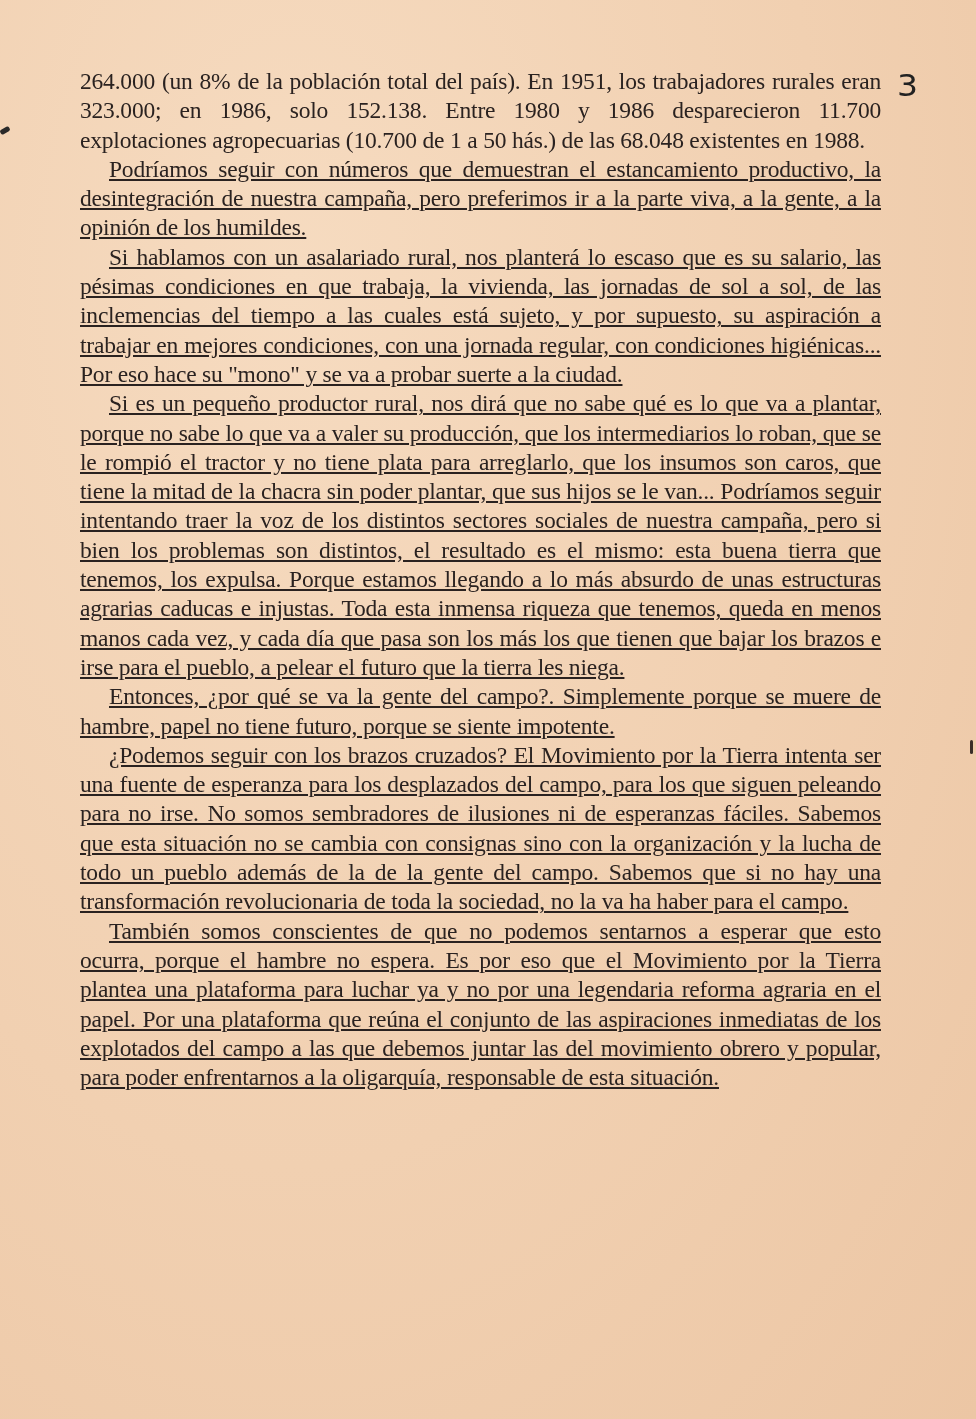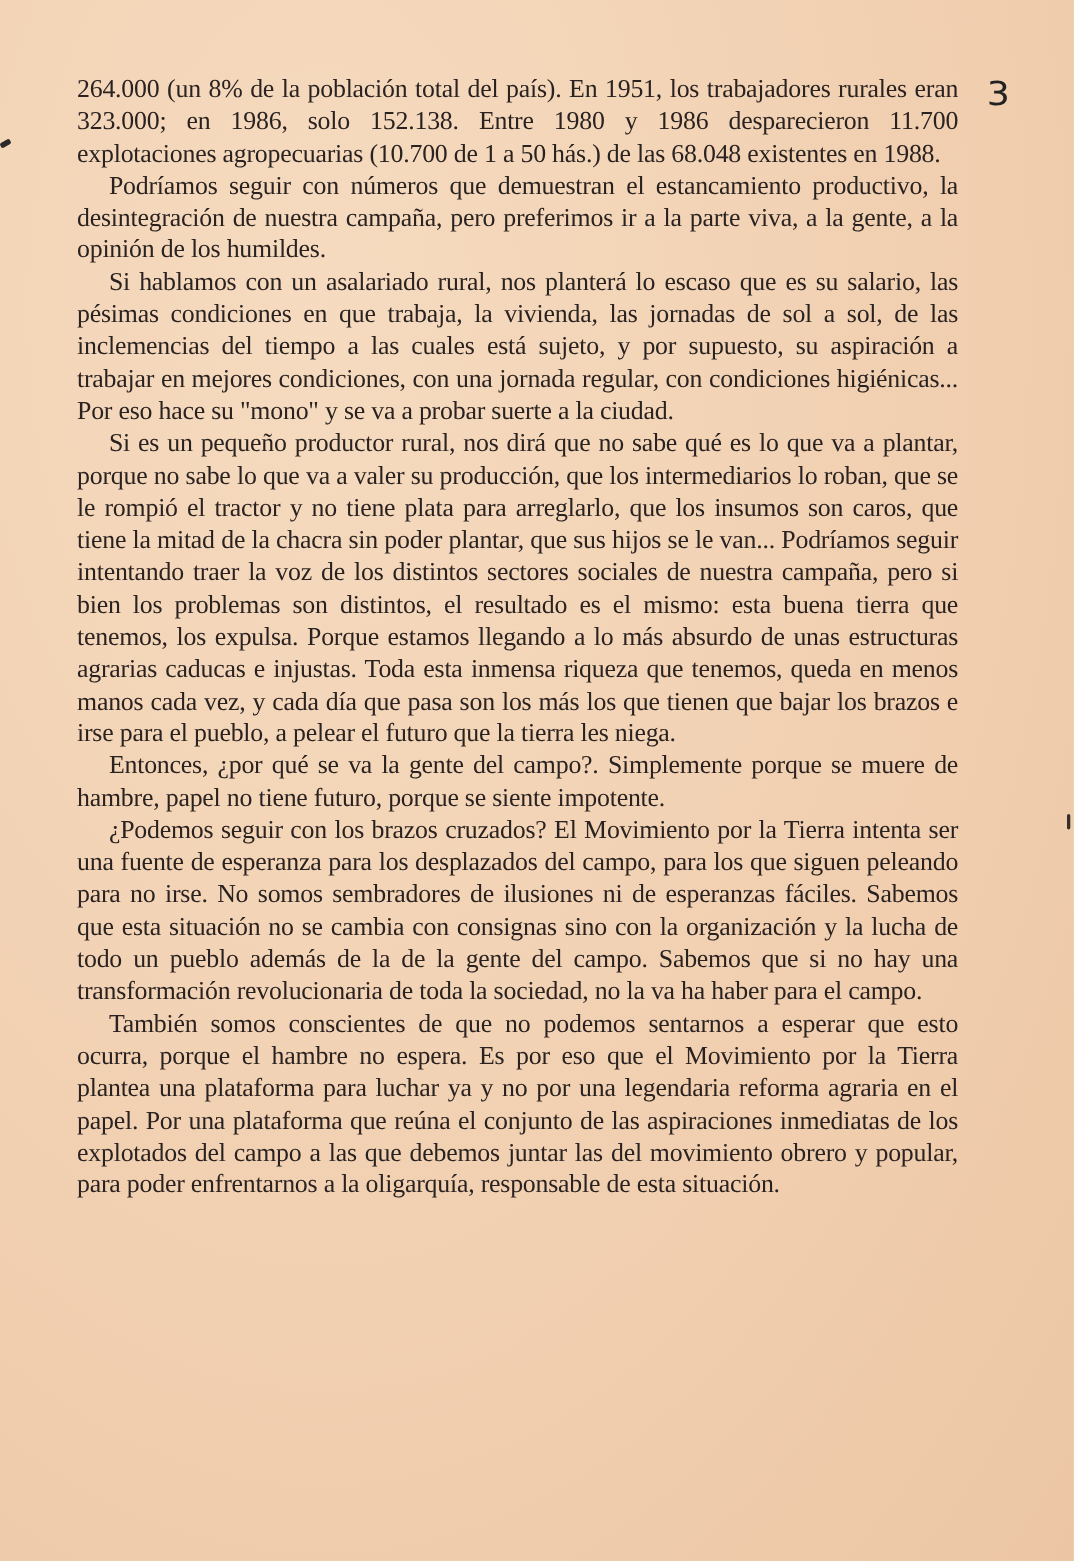--- a/index.html
+++ b/index.html
@@ -18,31 +18,31 @@
   }
   .edge-mark {
     position: absolute; left: 0px; top: 128px; width: 10px; height: 5px;
     background: #2a2a2a; transform: rotate(-30deg); border-radius: 2px;
   }
   .edge-mark-right {
     position: absolute; left: 970px; top: 740px; width: 3px; height: 14px;
     background: #3a2e28; border-radius: 2px;
   }
   .text-block {
-    position: absolute; left: 70px; top: 67px; width: 801px;
+    position: absolute; left: 80px; top: 67px; width: 801px;
   }
   .text-block p {
     margin: 0;
     font-size: 23.5px;
     line-height: 29.3px;
     text-align: justify;
     hyphens: manual;
     letter-spacing: -0.2px;
   }
-  .text-block p.indent { text-indent: 29px; }
+  .text-block p.indent { text-indent: 29px; text-decoration: underline; }
 </style>
 </head>
 <body>
 
 <div>
   <div class="edge-mark"></div>
   <div class="edge-mark-right"></div>
   <div class="page-number">3</div>
 
   <div class="text-block">

